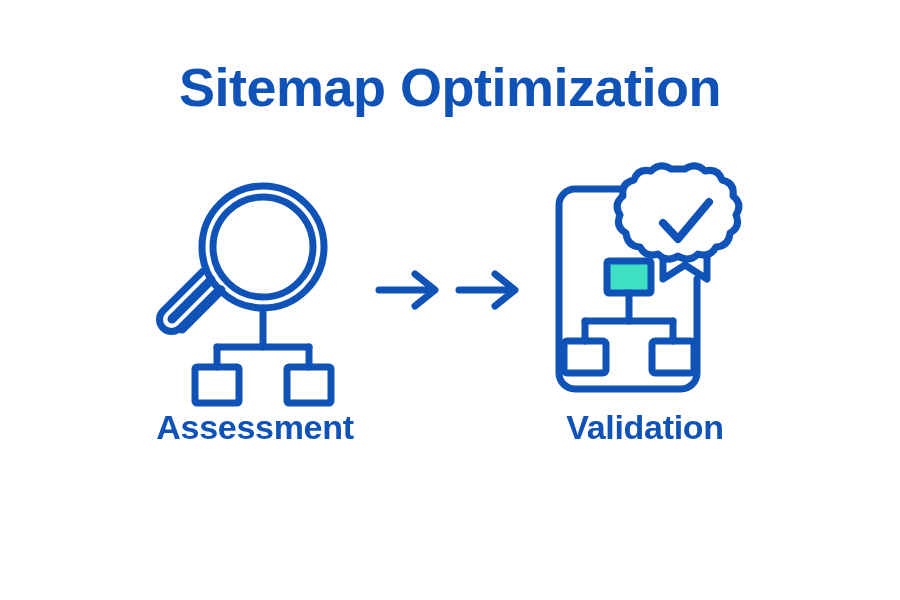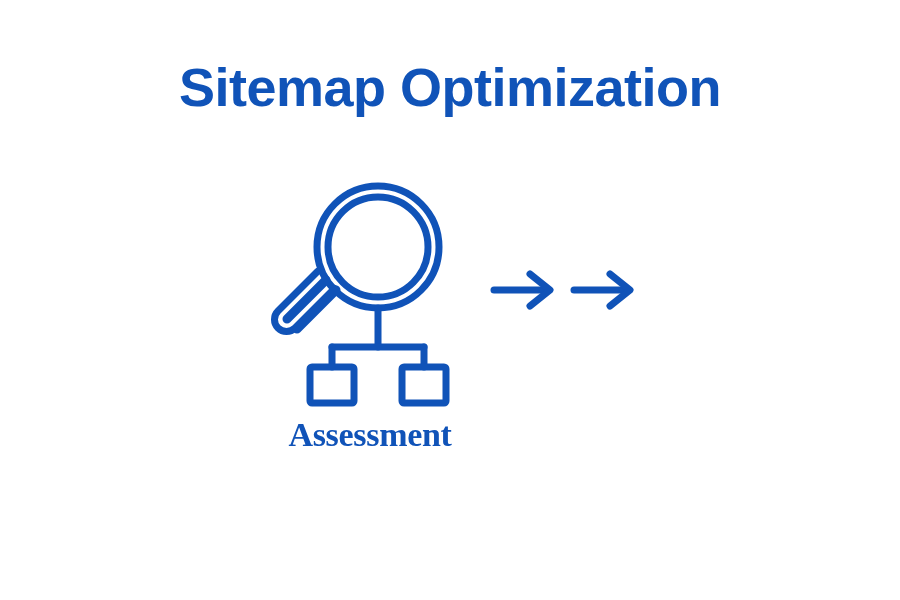--- a/index.html
+++ b/index.html
@@ -54,27 +54,27 @@
     align-items: center;
   }
   .stage-art {
     height: 240px;
     width: 230px;
     display: flex;
     align-items: center;
     justify-content: center;
   }
   .stage-label {
-    font-family: Liberation Serif, serif;
+    font-family: Liberation Sans, sans-serif;
     font-size: 34px;
     font-weight: bold;
     letter-spacing: -0.3px;
     line-height: 1;
     white-space: nowrap;
-    margin-top: 8px;
+    margin-top: 0;
   }
   .label-blue { color: #1053b8; }
   .label-green { color: #17a862; }
   .arrow {
     width: 80px;
     height: 240px;
     display: flex;
     align-items: center;
     justify-content: center;
   }
@@ -136,15 +136,52 @@
 
     <div class="arrow">
       <svg width="70" height="44" viewBox="0 0 70 44" fill="none">
         <g stroke="#1053b8" stroke-width="7" stroke-linecap="round" stroke-linejoin="round" fill="none">
           <path d="M4 22 L58 22"></path>
           <path d="M40 6 L60 22 L40 38"></path>
         </g>
       </svg>
     </div>
 
+    <div class="stage">
+      <div class="stage-art">
+        <svg width="200" height="230" viewBox="0 0 200 230" fill="none">
+
+          <g stroke="#1053b8" stroke-width="7" stroke-linecap="round" stroke-linejoin="round" fill="none">
+            <path d="M100 14 L30 14 a16 16 0 0 0 -16 16 L14 198 a16 16 0 0 0 16 16 L136 214 a16 16 0 0 0 16 -16 L152 104"></path>
+          </g>
+
+          <g stroke="#1053b8" stroke-width="7" stroke-linecap="round" stroke-linejoin="round" fill="none">
+            <rect x="62" y="86" width="44" height="32" rx="2" fill="#3edfc3"></rect>
+            <path d="M84 118 L84 146"></path>
+            <path d="M40 146 L128 146"></path>
+            <path d="M40 146 L40 166"></path>
+            <path d="M128 146 L128 166"></path>
+            <rect x="19" y="166" width="42" height="32" rx="3"></rect>
+            <rect x="107" y="166" width="42" height="32" rx="3"></rect>
+          </g>
+
+          <g stroke="#1053b8" stroke-width="7" stroke-linecap="round" stroke-linejoin="round" fill="#ffffff">
+            <path d="M118 50 L118 104 L140 90 L162 104 L162 50 Z"></path>
+          </g>
+
+          <g transform="translate(140,46)">
+            <path d="
+              M 0 -52
+              q 11 -7 20 2 q 13 -3 17 9 q 13 3 11 16
+              q 10 8 3 19 q 5 12 -6 18 q -1 13 -14 14
+              q -6 11 -18 7 q -9 9 -20 2 q -11 7 -20 -2
+              q -12 4 -18 -7 q -13 -1 -14 -14 q -11 -6 -6 -18
+              q -7 -11 3 -19 q -2 -13 11 -16 q 4 -12 17 -9
+              q 9 -9 20 -2 Z" fill="#ffffff" stroke="#1053b8" stroke-width="7" stroke-linejoin="round"></path>
+            <path d="M -22 2 L -7 18 L 24 -19" fill="none" stroke="#1053b8" stroke-width="8" stroke-linecap="round" stroke-linejoin="round"></path>
+          </g>
+        </svg>
+      </div>
+      <div class="stage-label label-blue">Validation</div>
+    </div>
 
   </div>
 </div>
 
 </body></html>

